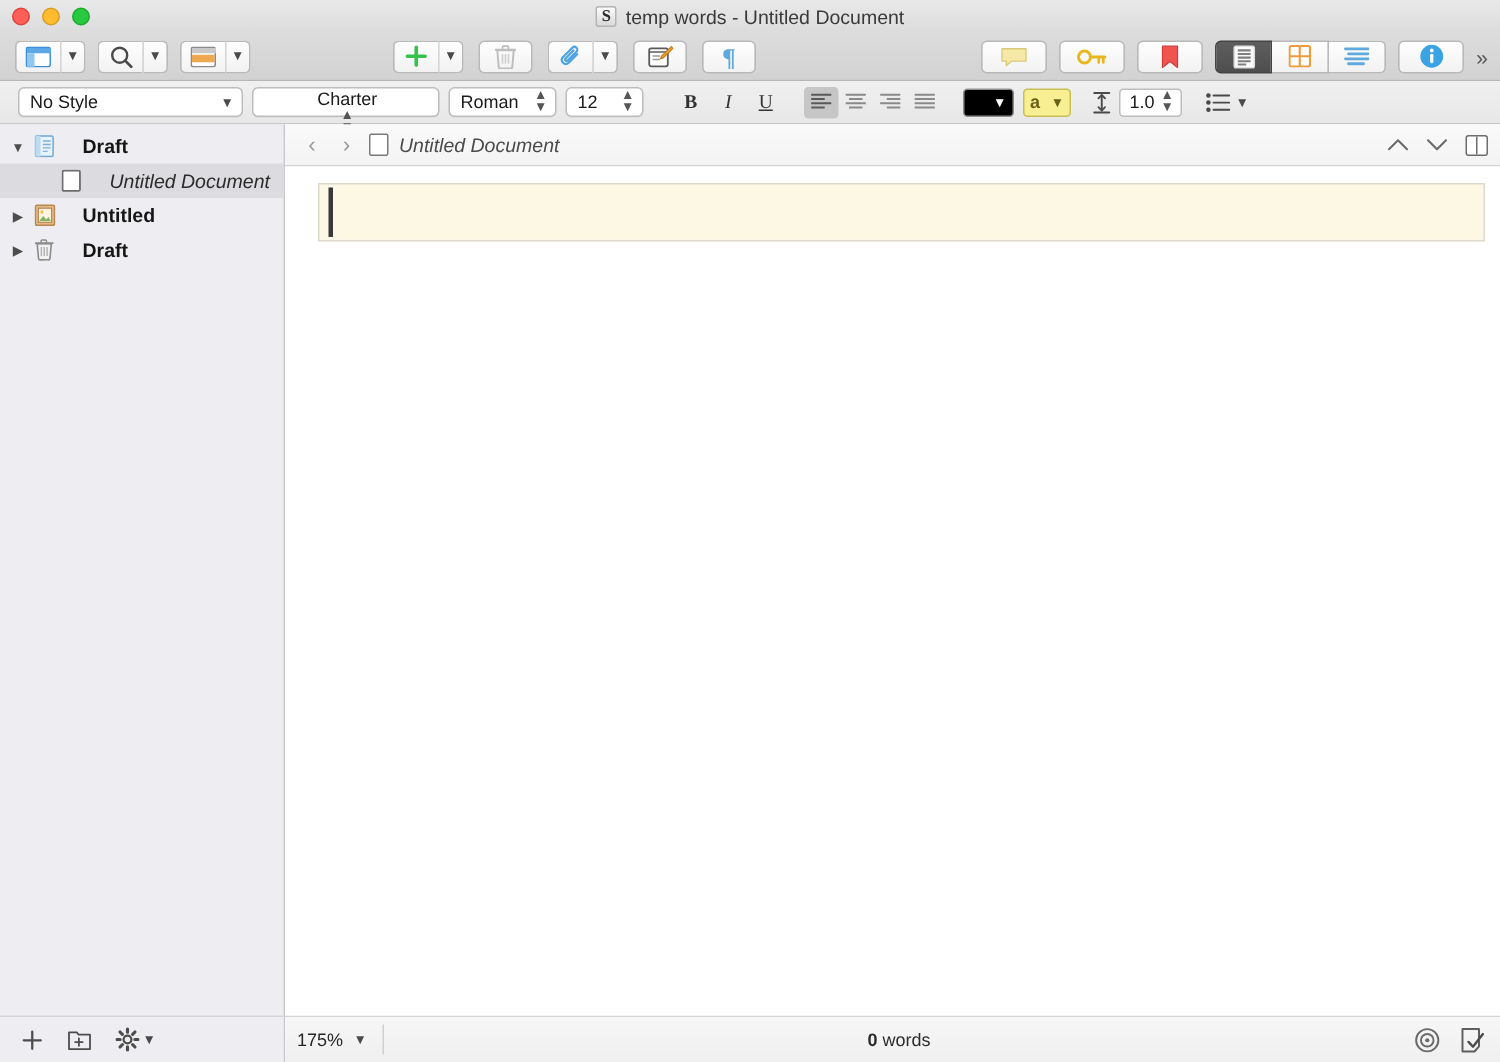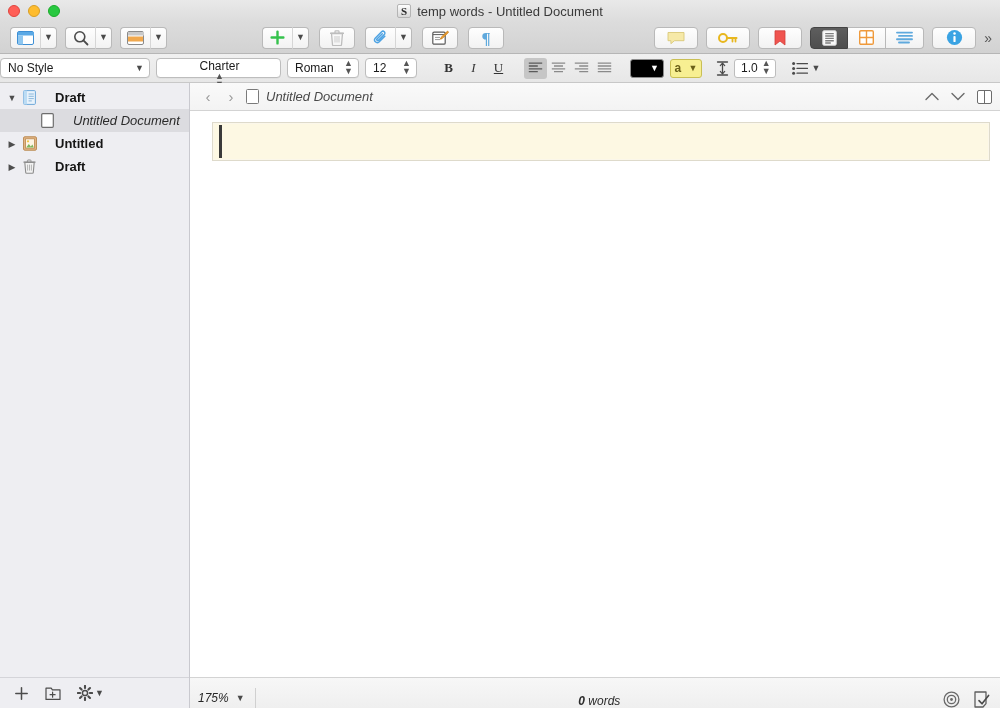--- a/index.html
+++ b/index.html
@@ -77,21 +77,21 @@
   .seg:first-child { border-left: 1px solid #b9b9b9; border-radius: 4px 0 0 4px; }
   .seg:last-child { border-radius: 0 4px 4px 0; }
   .seg.active { background: linear-gradient(to bottom, #5e5e5e, #4e4e4e); border-color: #444; }
   .overflow { font-size: 14px; color: #555; letter-spacing: -1px; }
 
   
   .formatbar {
     height: 29px; flex: 0 0 29px;
     background: linear-gradient(to bottom, #f0f0f0, #e7e7e7);
     border-bottom: 1px solid #c8c8c8;
-    display: flex; align-items: center; padding-left: 0; gap: 6px;
+    display: flex; align-items: center; padding-left: 12px; gap: 6px;
   }
   .fsel {
     height: 20px; background: #ffffff;
     border: 1px solid #bdbdbd; border-radius: 4px;
     display: flex; align-items: center; justify-content: space-between;
     padding: 0 5px 0 7px; font-size: 12px; color: #1a1a1a;
     box-shadow: 0 0.5px 0 rgba(0,0,0,0.06);
   }
   .stepper { font-size: 9px; color: #555; line-height: 0.85; text-align: center; }
   .fmt-btn {
@@ -177,21 +177,21 @@
   }
   .caret {
     position: absolute; left: 6px; top: 2px; width: 3px; height: 33px;
     background: #3a3a3a;
   }
 
   .statusbar {
     height: 31px; flex: 0 0 31px;
     background: linear-gradient(to bottom, #f7f7f7, #efefef);
     border-top: 1px solid #d3d3d3;
-    display: flex; align-items: flex-end; padding: 0 10px 0 8px; font-style: italic;
+    display: flex; align-items: center; padding: 0 10px 0 8px;
   }
   .zoomsel {
     display: flex; align-items: center; gap: 7px;
     font-size: 12px; color: #262626; padding-right: 10px;
     border-right: 1px solid #d0d0d0; height: 20px;
   }
   .wordcount { flex: 1 1 auto; text-align: center; font-size: 12px; color: #2b2b2b; }
   .wordcount b { font-weight: bold; }
   .sb-right { display: flex; align-items: center; gap: 14px; }
   svg { display: block; }

